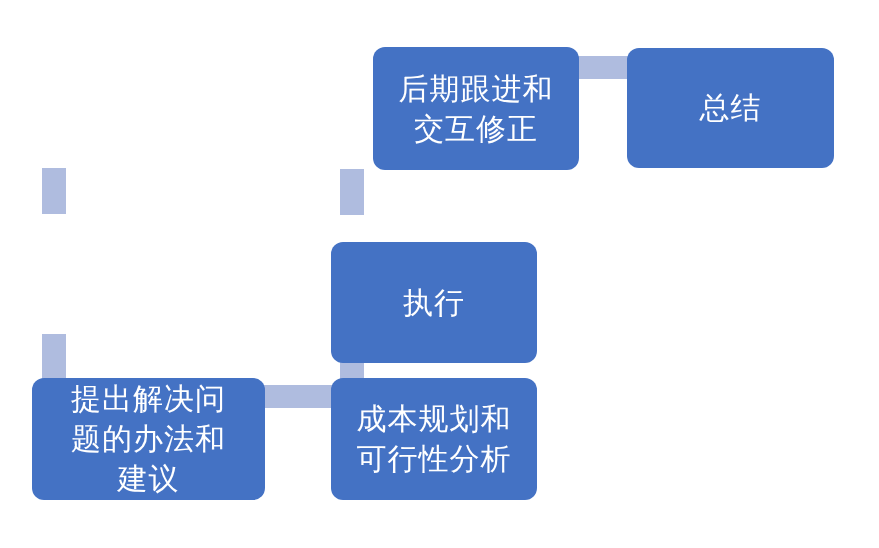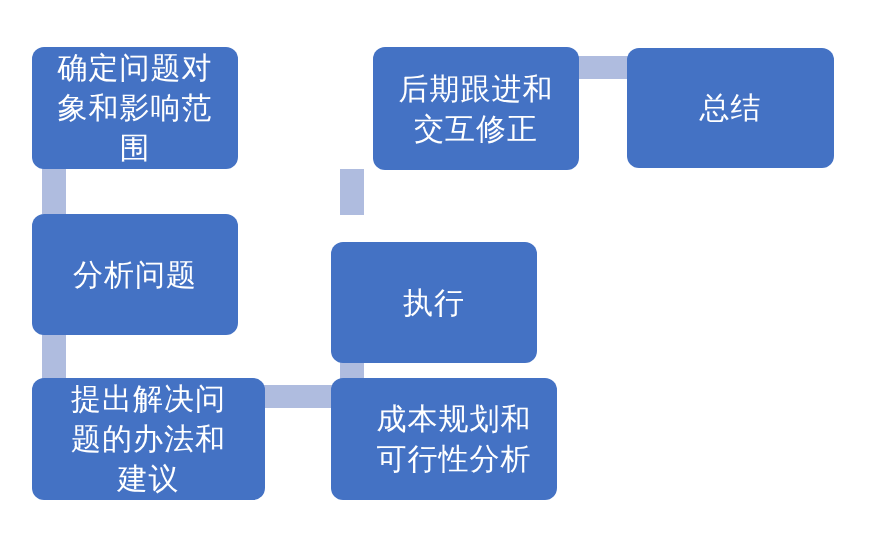--- a/index.html
+++ b/index.html
@@ -33,21 +33,21 @@
   }
   .connector {
     position: absolute;
     z-index: 1;
     background: #AFBCDF;
   }
   
   #step-1 { left: 32px;  top: 47px;  width: 206px; height: 122px; }
   #step-2 { left: 32px;  top: 214px; width: 206px; height: 121px; }
   #step-3 { left: 32px;  top: 378px; width: 233px; height: 122px; }
-  #step-4 { left: 331px; top: 378px; width: 206px; height: 122px; padding-left: 20px; }
+  #step-4 { left: 331px; top: 378px; width: 206px; height: 122px; }
   #step-5 { left: 331px; top: 214px; width: 206px; height: 121px; margin-top: 28px; }
   #step-6 { left: 331px; top: 47px;  width: 206px; height: 123px; margin-left: 42px; }
   #step-7 { left: 627px; top: 48px;  width: 207px; height: 120px; }
   
   #conn-1 { left: 42px;  top: 168px; width: 24px; height: 46px; }
   #conn-2 { left: 42px;  top: 334px; width: 24px; height: 45px; }
   #conn-3 { left: 237px; top: 385px; width: 95px; height: 23px; }
   #conn-4 { left: 340px; top: 334px; width: 24px; height: 45px; }
   #conn-5 { left: 340px; top: 169px; width: 24px; height: 46px; }
   #conn-6 { left: 536px; top: 56px;  width: 92px; height: 23px; }
@@ -57,25 +57,21 @@
 
 <div class="canvas">
 
   <div class="connector" id="conn-1"></div>
   <div class="connector" id="conn-2"></div>
   <div class="connector" id="conn-3"></div>
   <div class="connector" id="conn-4"></div>
   <div class="connector" id="conn-5"></div>
   <div class="connector" id="conn-6"></div>
 
-  <div class="step" id="step-1">确定问题对
-象和影响范
-围</div>
 
-  <div class="step" id="step-2">分析问题</div>
 
   <div class="step" id="step-3">提出解决问
 题的办法和
 建议</div>
 
   <div class="step" id="step-4">成本规划和
 可行性分析</div>
 
   <div class="step" id="step-5">执行</div>
 

